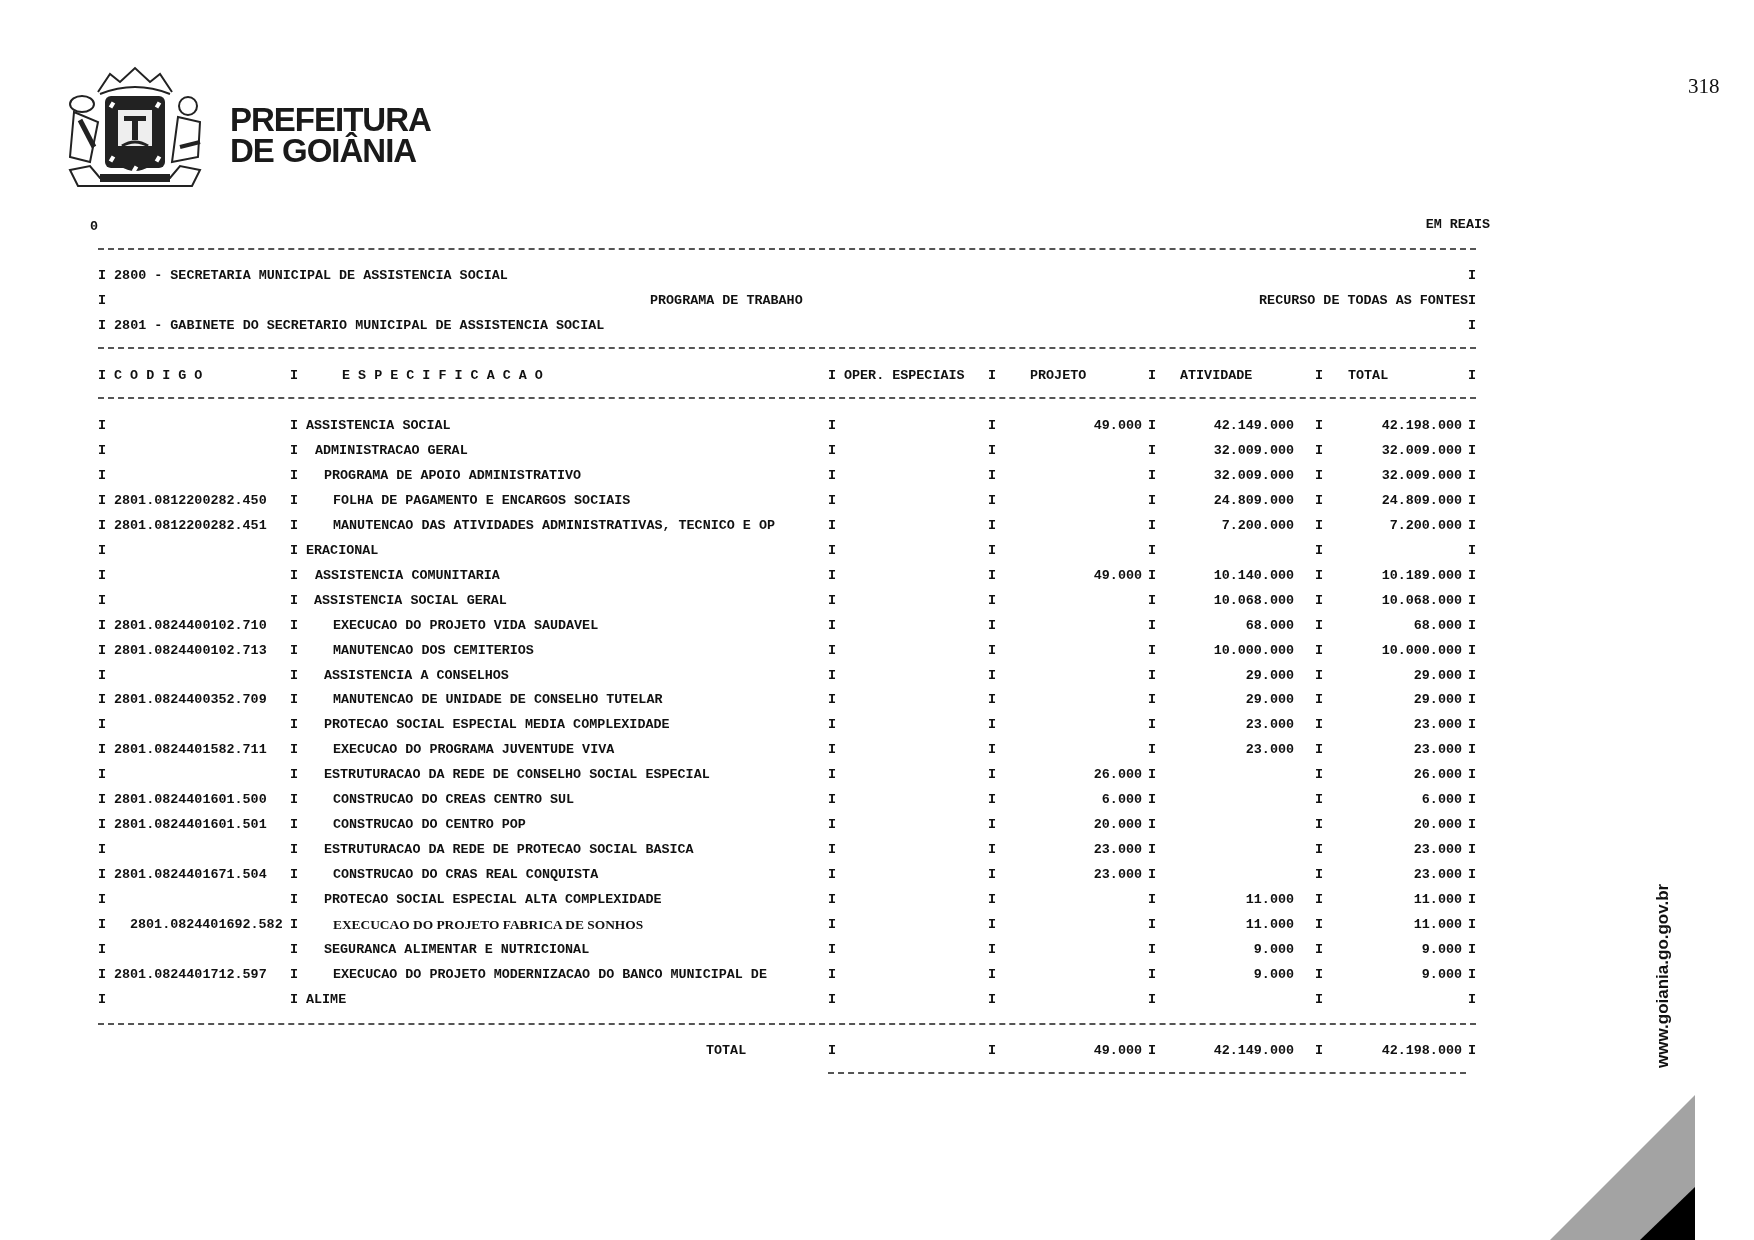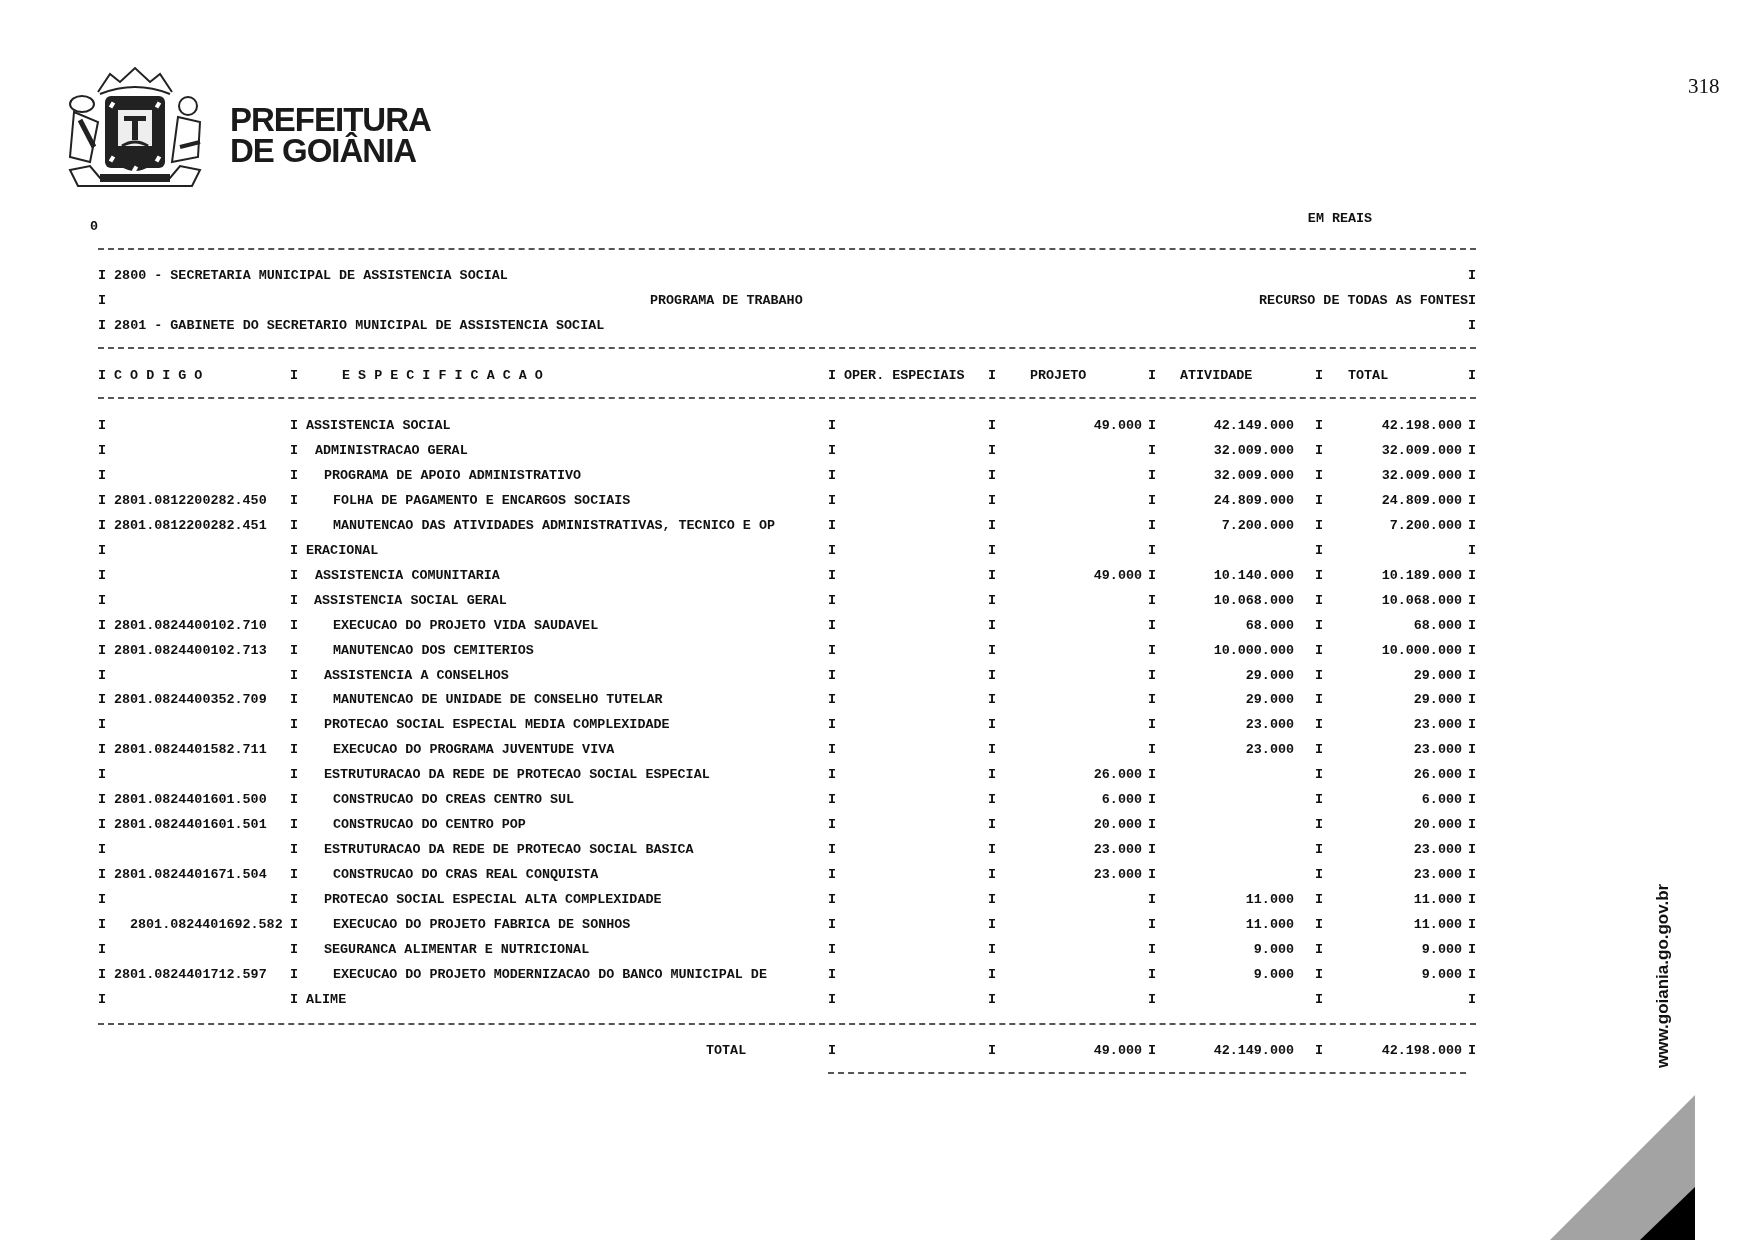--- a/index.html
+++ b/index.html
@@ -58,21 +58,21 @@
 
 <div id="brand">
   <div>PREFEITURA</div>
   <div>DE GOIÂNIA</div>
 </div>
 
 <div id="page-number" class="serif">318</div>
 
 <div id="report">
   <div class="mono cell" style="left:0; top:219px;">0</div>
-  <div class="mono cell r" style="right:0; width:300px; top:211px; left:auto; position:absolute;text-align:center;">EM REAIS</div>
+  <div class="mono cell r" style="right:0; width:300px; top:217px; left:auto; position:absolute;">EM REAIS</div>
 
   <div class="dash" style="top:248px;"></div>
 
   <div class="mono cell" style="left:8px; top:268px;">I 2800 - SECRETARIA MUNICIPAL DE ASSISTENCIA SOCIAL</div>
   <div class="mono cell" style="left:1378px; top:268px;">I</div>
 
   <div class="mono cell" style="left:8px; top:293px;">I</div>
   <div class="mono cell" style="left:560px; top:293px;">PROGRAMA DE TRABAHO</div>
   <div class="mono cell r" style="left:1000px; width:378px; top:293px;">RECURSO DE TODAS AS FONTES</div>
   <div class="mono cell" style="left:1378px; top:293px;">I</div>
@@ -308,21 +308,21 @@
         <div class="mono cell" style="left:1058px; top:742px;">I</div>
         <div class="mono cell r" style="left:1074px; width:130px; top:742px;">23.000</div>
         <div class="mono cell" style="left:1225px; top:742px;">I</div>
         <div class="mono cell r" style="left:1242px; width:130px; top:742px;">23.000</div>
         <div class="mono cell" style="left:1378px; top:742px;">I</div>
       </div>
       <div>
         <div class="mono cell" style="left:8px; top:767px;">I</div>
         <div class="mono cell" style="left:24px; top:767px;"></div>
         <div class="mono cell" style="left:200px; top:767px;">I</div>
-        <div class="mono cell" style="left:234px; top:767px;">ESTRUTURACAO DA REDE DE PROTECAO SOCIAL ESPECIAL</div>
+        <div class="mono cell" style="left:234px; top:767px;">ESTRUTURACAO DA REDE DE CONSELHO SOCIAL ESPECIAL</div>
         <div class="mono cell" style="left:738px; top:767px;">I</div>
         <div class="mono cell r" style="left:754px; width:138px; top:767px;"></div>
         <div class="mono cell" style="left:898px; top:767px;">I</div>
         <div class="mono cell r" style="left:914px; width:138px; top:767px;">26.000</div>
         <div class="mono cell" style="left:1058px; top:767px;">I</div>
         <div class="mono cell r" style="left:1074px; width:130px; top:767px;"></div>
         <div class="mono cell" style="left:1225px; top:767px;">I</div>
         <div class="mono cell r" style="left:1242px; width:130px; top:767px;">26.000</div>
         <div class="mono cell" style="left:1378px; top:767px;">I</div>
       </div>
@@ -398,21 +398,21 @@
         <div class="mono cell" style="left:1058px; top:892px;">I</div>
         <div class="mono cell r" style="left:1074px; width:130px; top:892px;">11.000</div>
         <div class="mono cell" style="left:1225px; top:892px;">I</div>
         <div class="mono cell r" style="left:1242px; width:130px; top:892px;">11.000</div>
         <div class="mono cell" style="left:1378px; top:892px;">I</div>
       </div>
       <div>
         <div class="mono cell" style="left:8px; top:917px;">I</div>
         <div class="mono cell" style="left:40px; top:917px;">2801.0824401692.582</div>
         <div class="mono cell" style="left:200px; top:917px;">I</div>
-        <div class="mono cell" style="left:243px; top:917px;">EXECUCAO DO PROJETO FABRICA DE SONHOS</div>
+        <div class="mono cell" style="left:243px; top:917px;font-family:Liberation Serif, serif;">EXECUCAO DO PROJETO FABRICA DE SONHOS</div>
         <div class="mono cell" style="left:738px; top:917px;">I</div>
         <div class="mono cell r" style="left:754px; width:138px; top:917px;"></div>
         <div class="mono cell" style="left:898px; top:917px;">I</div>
         <div class="mono cell r" style="left:914px; width:138px; top:917px;"></div>
         <div class="mono cell" style="left:1058px; top:917px;">I</div>
         <div class="mono cell r" style="left:1074px; width:130px; top:917px;">11.000</div>
         <div class="mono cell" style="left:1225px; top:917px;">I</div>
         <div class="mono cell r" style="left:1242px; width:130px; top:917px;">11.000</div>
         <div class="mono cell" style="left:1378px; top:917px;">I</div>
       </div>

